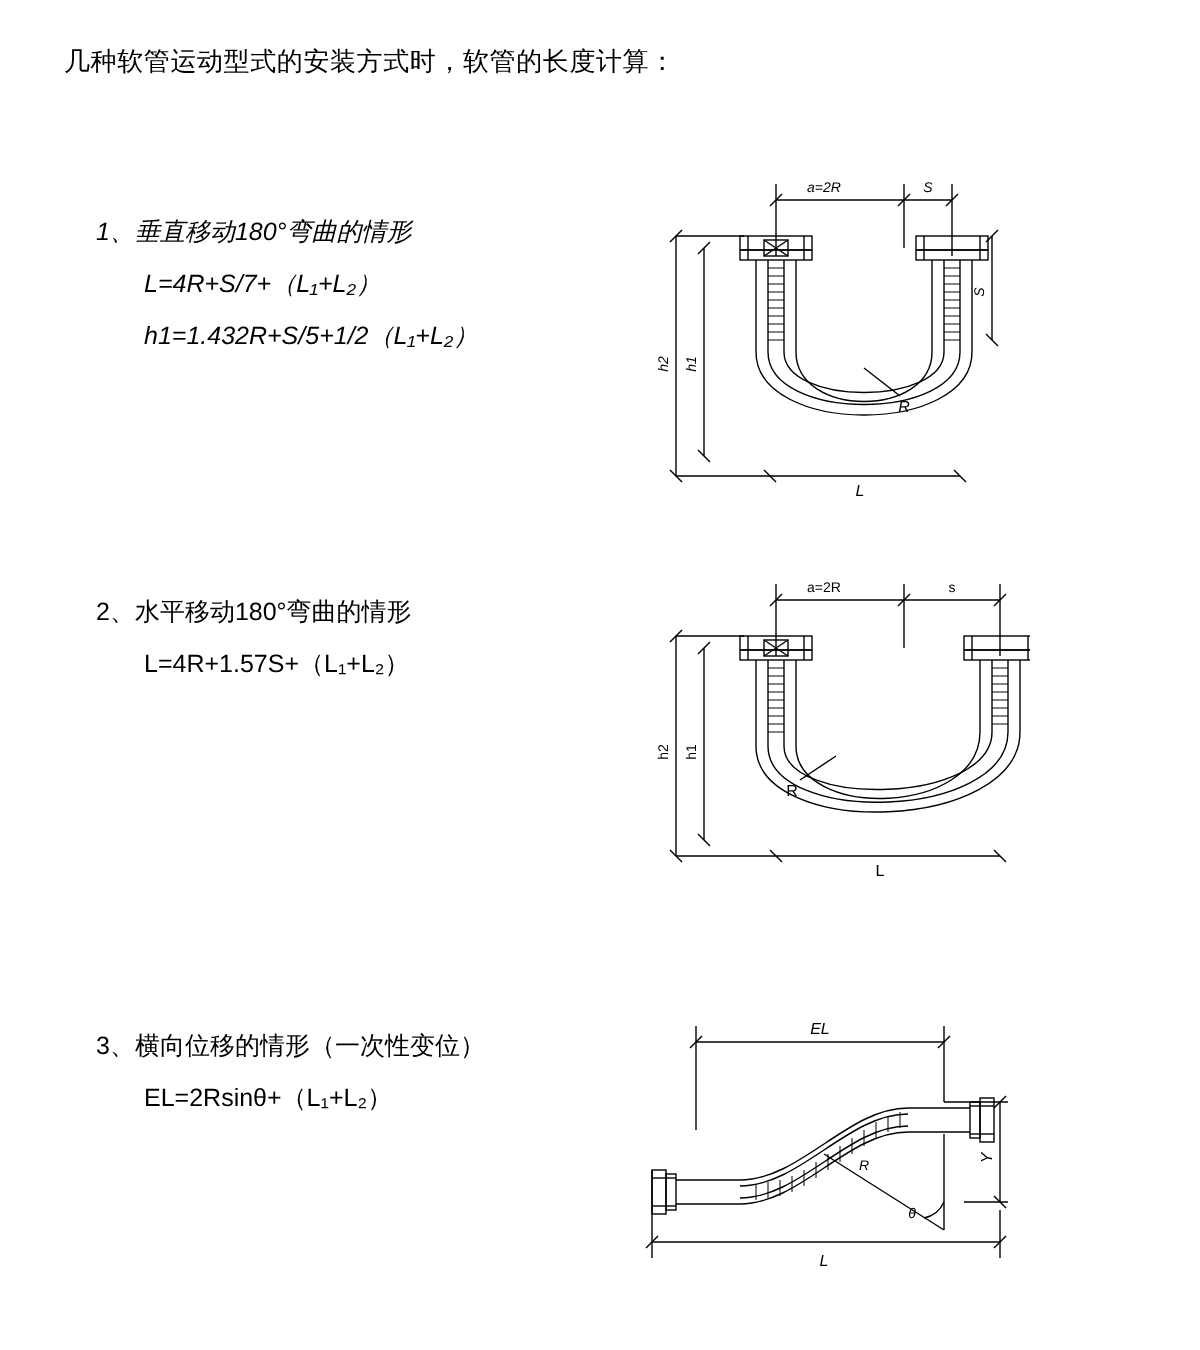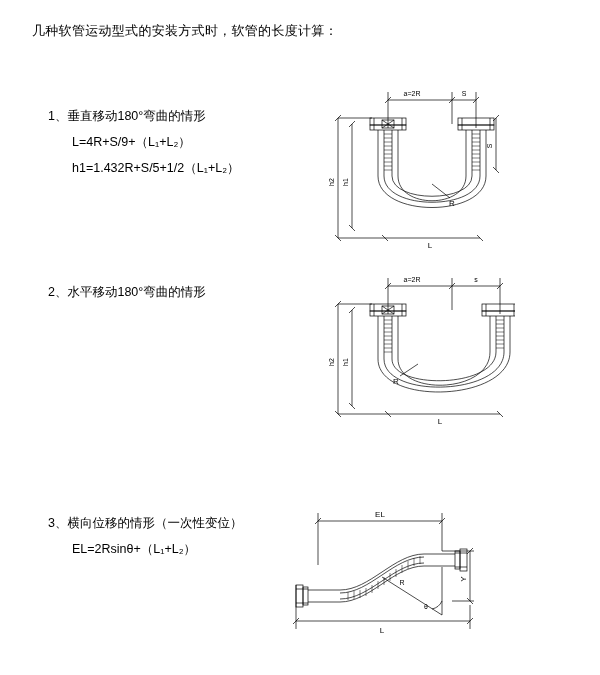--- a/index.html
+++ b/index.html
@@ -26,22 +26,22 @@
     top: 22px;
     font-size: 13px;
     letter-spacing: 0.3px;
     white-space: nowrap;
   }
   .section {
     position: absolute;
     left: 0;
     width: 600px;
   }
-  .sec1 { top: 108px; height: 165px; }
-  .sec2 { top: 284px; height: 165px; }
+  .sec1 { top: 108px; height: 165px; font-style: italic; }
+  .sec2 { top: 298px; height: 165px; }
   .sec3 { top: 515px; height: 140px; }
 
   .text-col {
     position: absolute;
     left: 48px;
     top: 0;
     width: 260px;
   }
   .heading {
     font-size: 12.5px;
@@ -52,39 +52,39 @@
     font-size: 12.5px;
     white-space: nowrap;
     margin: 0 0 9px 24px;
   }
   .diagram {
     position: absolute;
     top: -30px;
   }
   .d1 { left: 300px; }
   .d2 { left: 300px; top: -20px; }
-  .d3 { left: 274px; top: -10px; }
+  .d3 { left: 304px; top: -10px; font-style: italic; }
 
   svg { display: block; }
   svg text {
     font-family: "Liberation Sans", sans-serif;
     fill: #000;
   }
 </style>
 </head>
 <body>
 
 <div class="page">
 
   <div class="intro">几种软管运动型式的安装方式时，软管的长度计算：</div>
 
   <div class="section sec1">
     <div class="text-col">
       <div class="heading">1、垂直移动180°弯曲的情形</div>
-      <div class="formula">L=4R+S/9+（L₁+L₂）</div>
+      <div class="formula">L=4R+S/7+（L₁+L₂）</div>
       <div class="formula">h1=1.432R+S/5+1/2（L₁+L₂）</div>
     </div>
 
     <div class="diagram d1">
       <svg width="210" height="200" viewBox="0 0 210 200">
         <g stroke="#000" fill="none" stroke-width="0.7">
 
           <line x1="88" y1="14" x2="88" y2="50"></line>
           <line x1="152" y1="14" x2="152" y2="46"></line>
           <line x1="176" y1="14" x2="176" y2="50"></line>
@@ -177,20 +177,21 @@
         <text x="192" y="68" font-size="7" text-anchor="middle" transform="rotate(-90 192 68)">S</text>
         <text x="130" y="170" font-size="8" text-anchor="middle">L</text>
         <text x="152" y="128" font-size="8" text-anchor="middle">R</text>
       </svg>
     </div>
   </div>
 
   <div class="section sec2">
     <div class="text-col">
       <div class="heading">2、水平移动180°弯曲的情形</div>
+      <div class="formula">L=4R+1.57S+（L₁+L₂）</div>
     </div>
 
     <div class="diagram d2">
       <svg width="215" height="190" viewBox="0 0 215 190">
         <g stroke="#000" fill="none" stroke-width="0.7">
 
           <line x1="88" y1="14" x2="88" y2="50"></line>
           <line x1="152" y1="14" x2="152" y2="46"></line>
           <line x1="200" y1="14" x2="200" y2="50"></line>
           <line x1="88" y1="22" x2="152" y2="22"></line>

